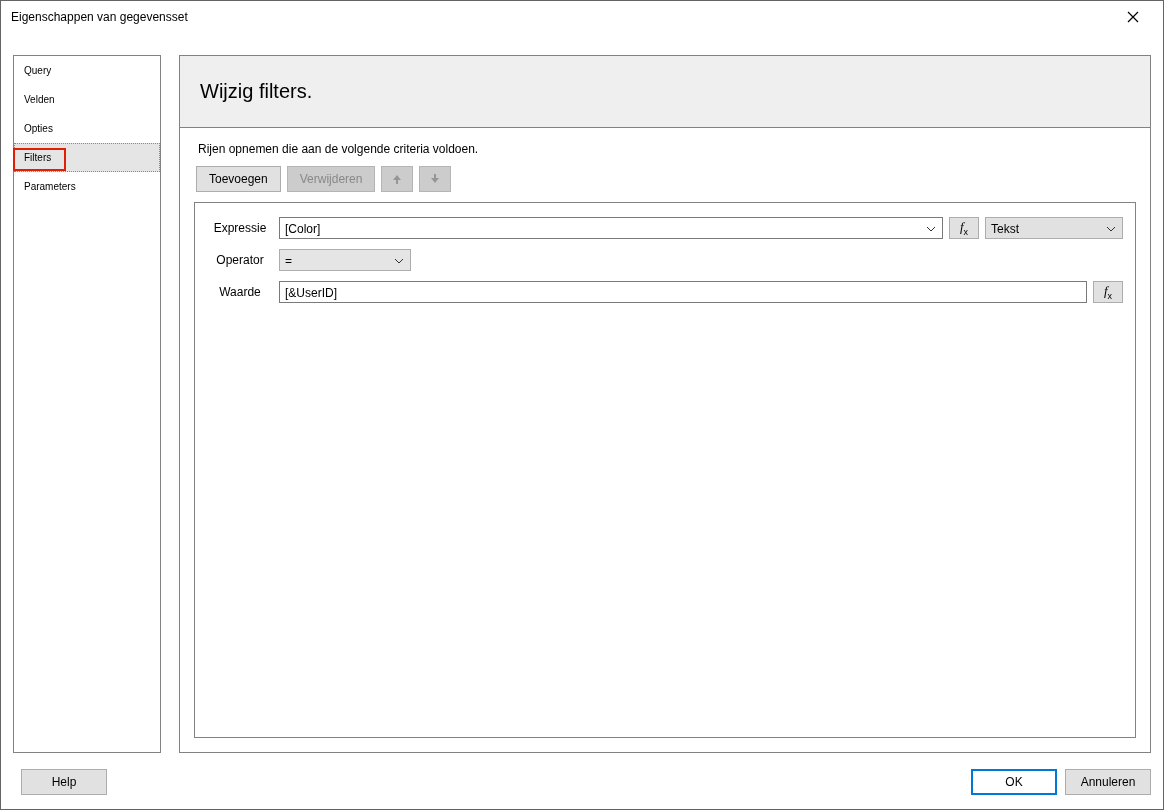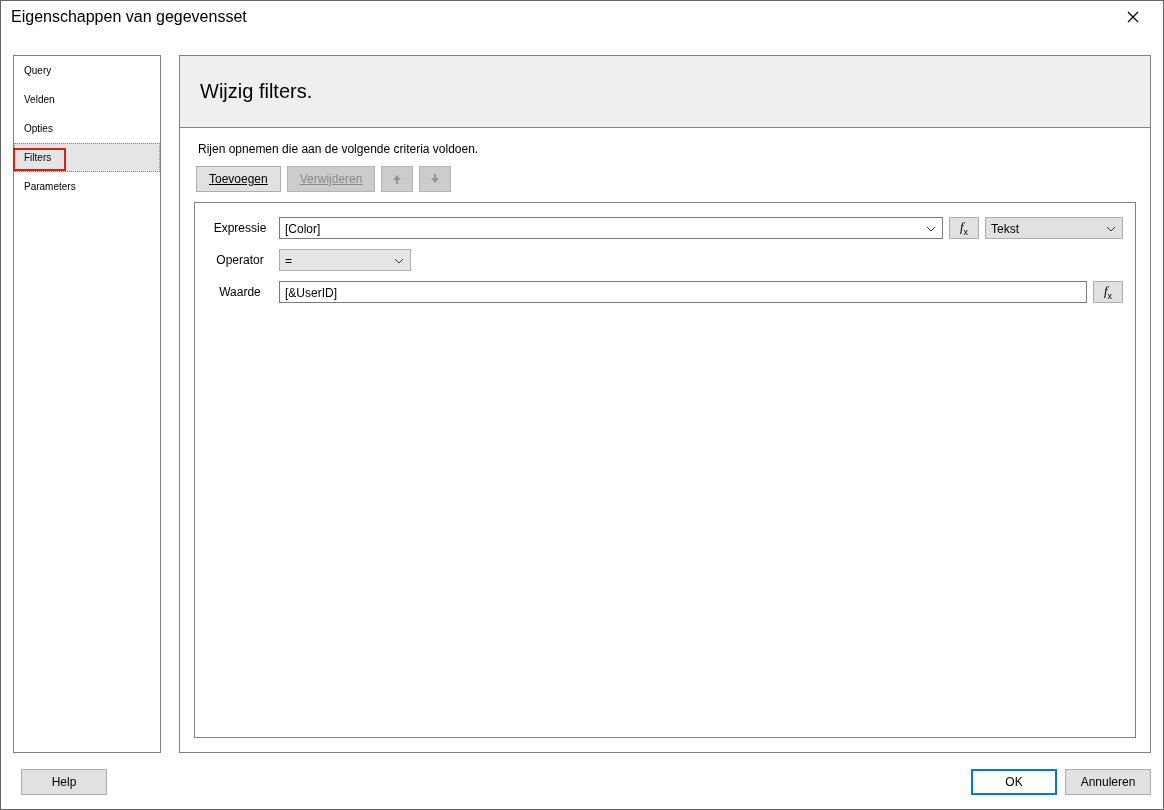--- a/index.html
+++ b/index.html
@@ -20,21 +20,21 @@
   }
   .titlebar {
     height: 32px;
     display: flex;
     align-items: center;
     padding: 0 10px;
     border-bottom: 1px solid #fff;
   }
   .titlebar .title {
     flex: 1;
-    font-size: 16px;
+    font-size: 12px;
   }
   .titlebar .close {
     width: 40px;
     height: 30px;
     display: flex;
     align-items: center;
     justify-content: center;
     cursor: pointer;
     font-size: 14px;
   }
@@ -106,21 +106,20 @@
   .btn {
     border: 1px solid #adadad;
     background: #e1e1e1;
     padding: 5px 12px;
     font-size: 12px;
     cursor: pointer;
     height: 26px;
     display: inline-flex;
     align-items: center;
     justify-content: center;
-    text-decoration: underline;
   }
   .btn.disabled {
     color: #888;
     background: #ccc;
     border-color: #b5b5b5;
     cursor: default;
   }
   .btn-icon {
     width: 32px;
     padding: 0;

